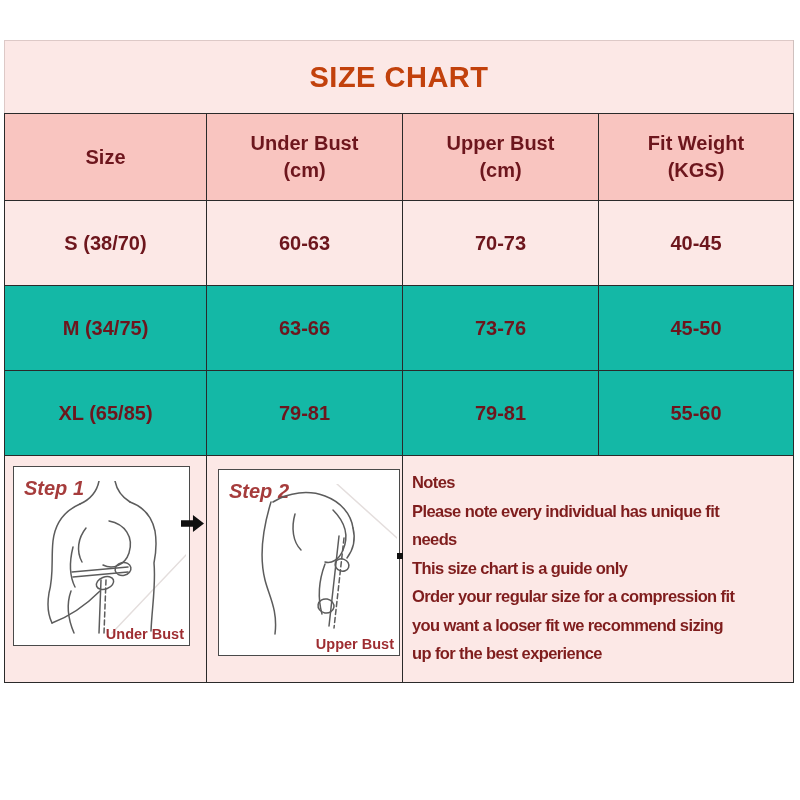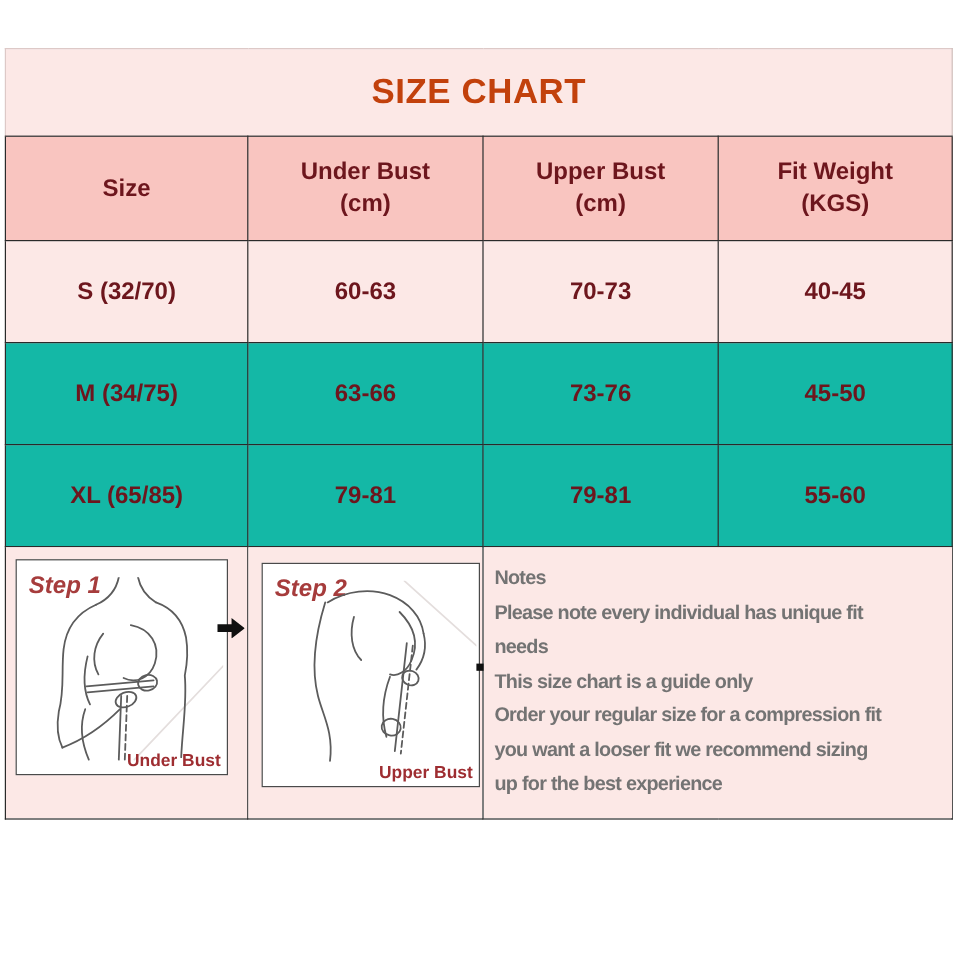--- a/index.html
+++ b/index.html
@@ -36,21 +36,21 @@
   }
   .figure-svg{position:absolute;left:2px;top:14px;}
   .arrow-icon{
     position:absolute;left:176px;top:59px;width:23px;height:17px;background:#101010;z-index:4;
     clip-path:polygon(0 31%,52% 31%,52% 0,100% 50%,52% 100%,52% 69%,0 69%);
   }
   .marker-dot{position:absolute;left:190px;top:97px;width:6px;height:6px;background:#101010;}
   .notes-cell{padding:12px 9px 0 9px !important;}
   .notes-heading,.note-line{
     font-size:16.5px;letter-spacing:-0.6px;line-height:28.5px;white-space:nowrap;
-    color:#737373;font-weight:bold;
+    color:#7f1d1d;font-weight:bold;
   }
 </style>
 </head>
 <body>
 
 <div class="sheet">
   <table class="size-chart">
     <colgroup>
       <col style="width:202px">
         <col style="width:196px">
@@ -72,21 +72,21 @@
       <td>
         <div>Upper Bust</div>
         <div>(cm)</div>
       </td>
       <td>
         <div>Fit Weight</div>
         <div>(KGS)</div>
       </td>
     </tr>
     <tr class="row-light">
-      <td>S (32/70)</td>
+      <td>S (38/70)</td>
       <td>60-63</td>
       <td>70-73</td>
       <td>40-45</td>
     </tr>
     <tr class="row-dark">
       <td>M (34/75)</td>
       <td>63-66</td>
       <td>73-76</td>
       <td>45-50</td>
     </tr>

